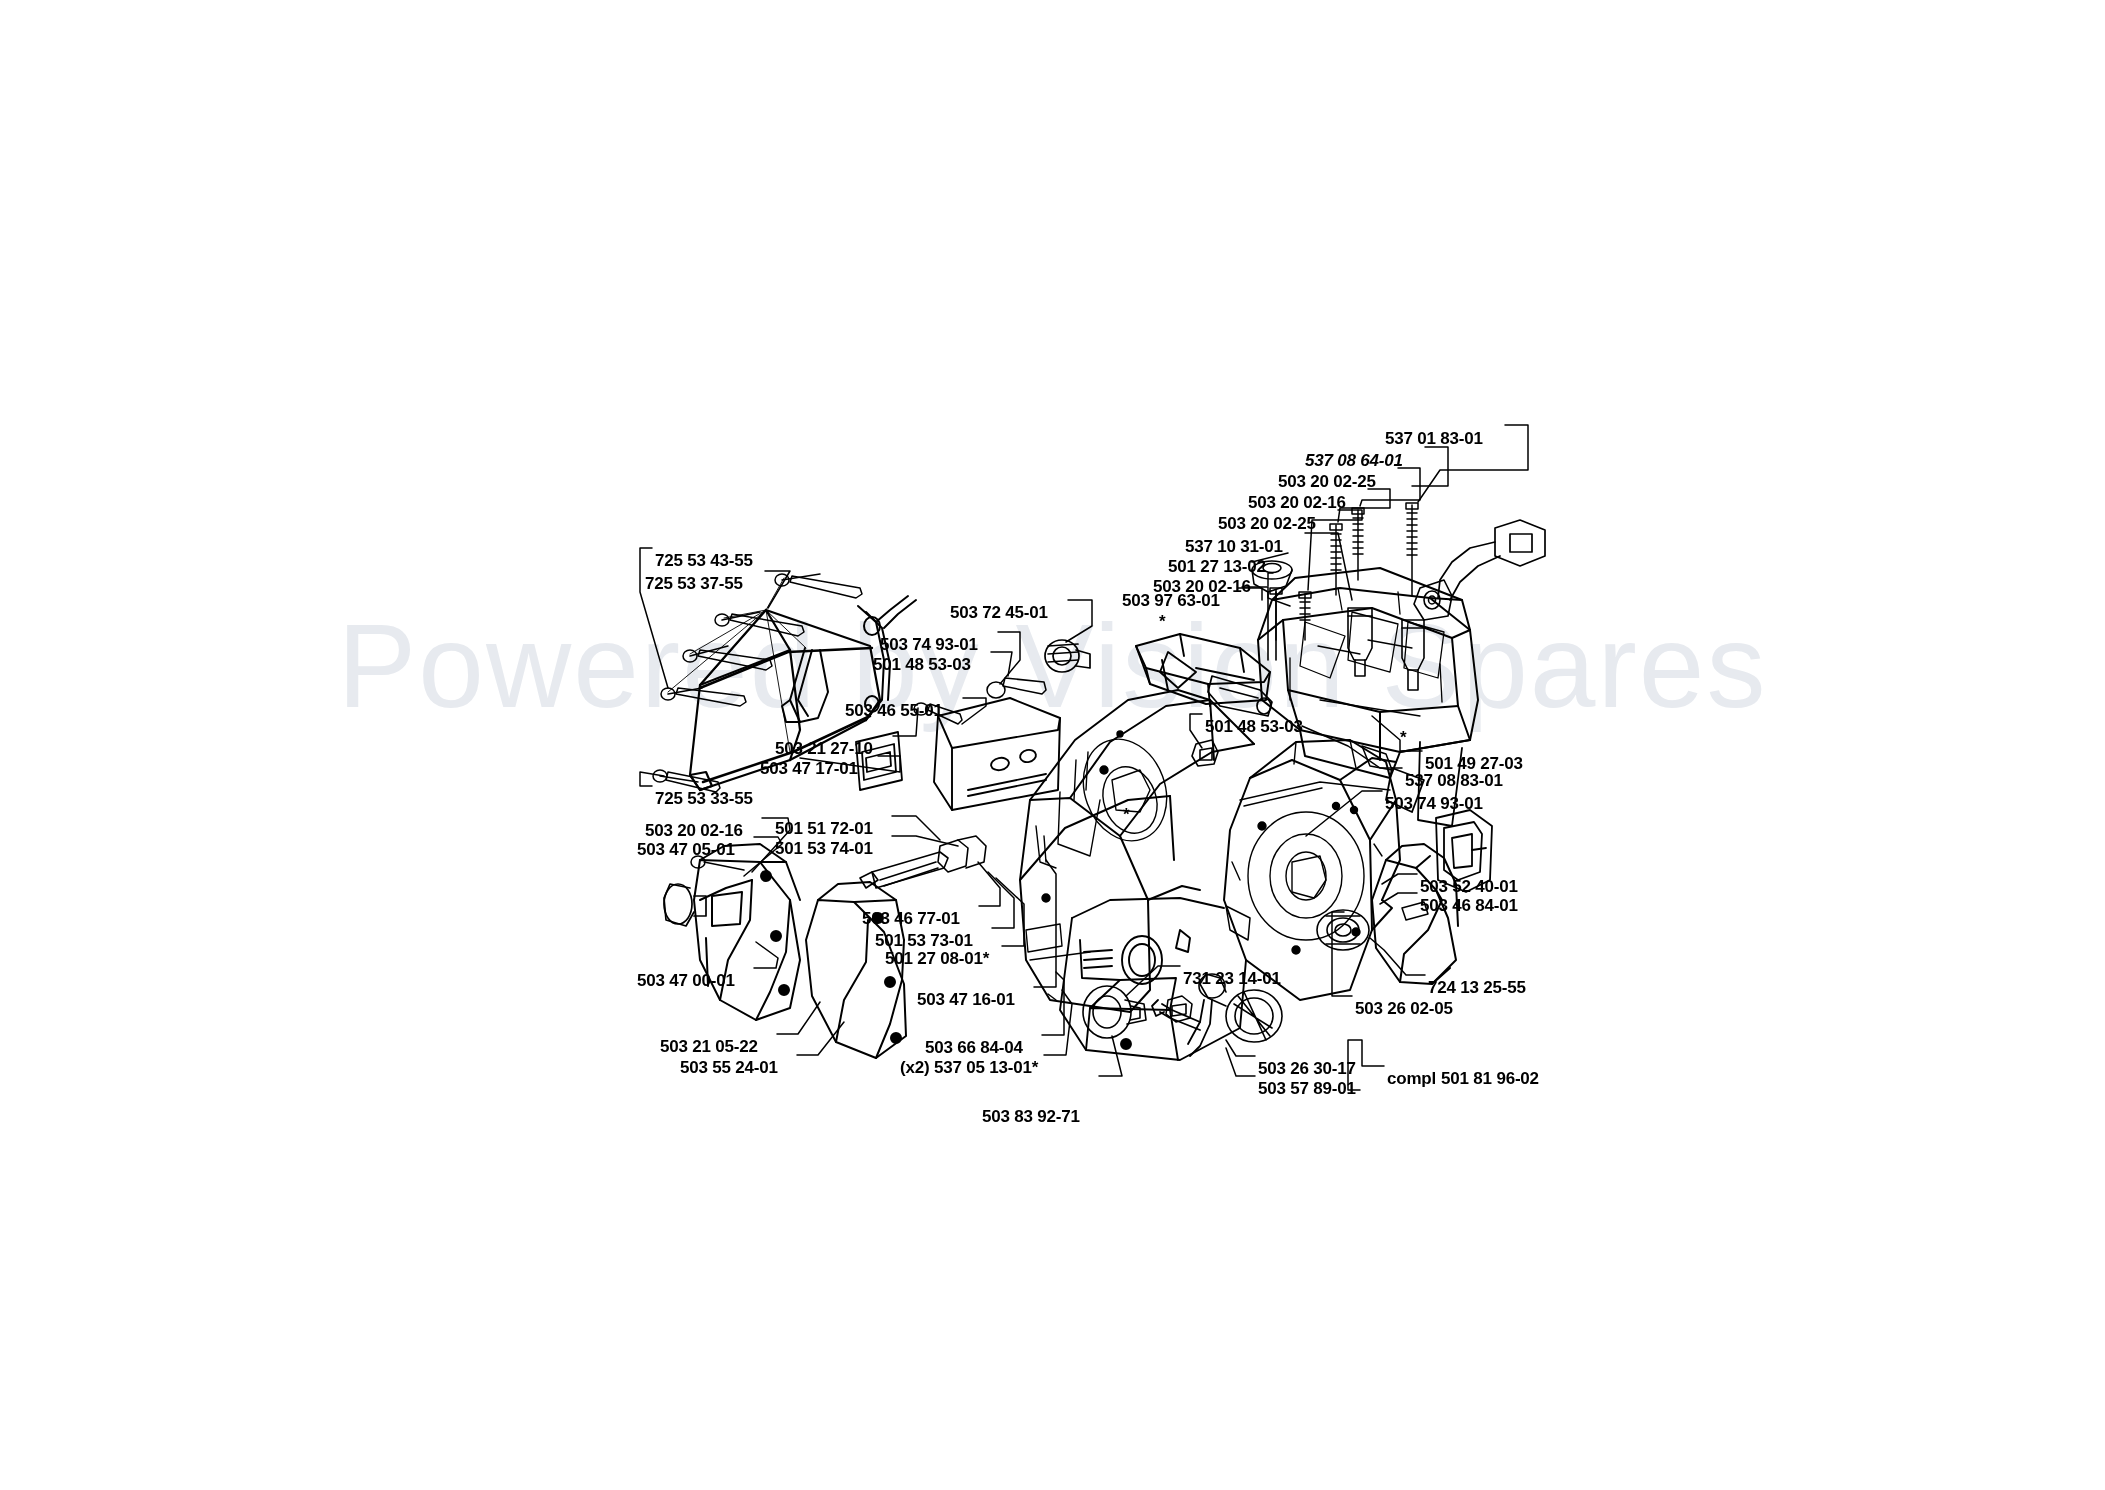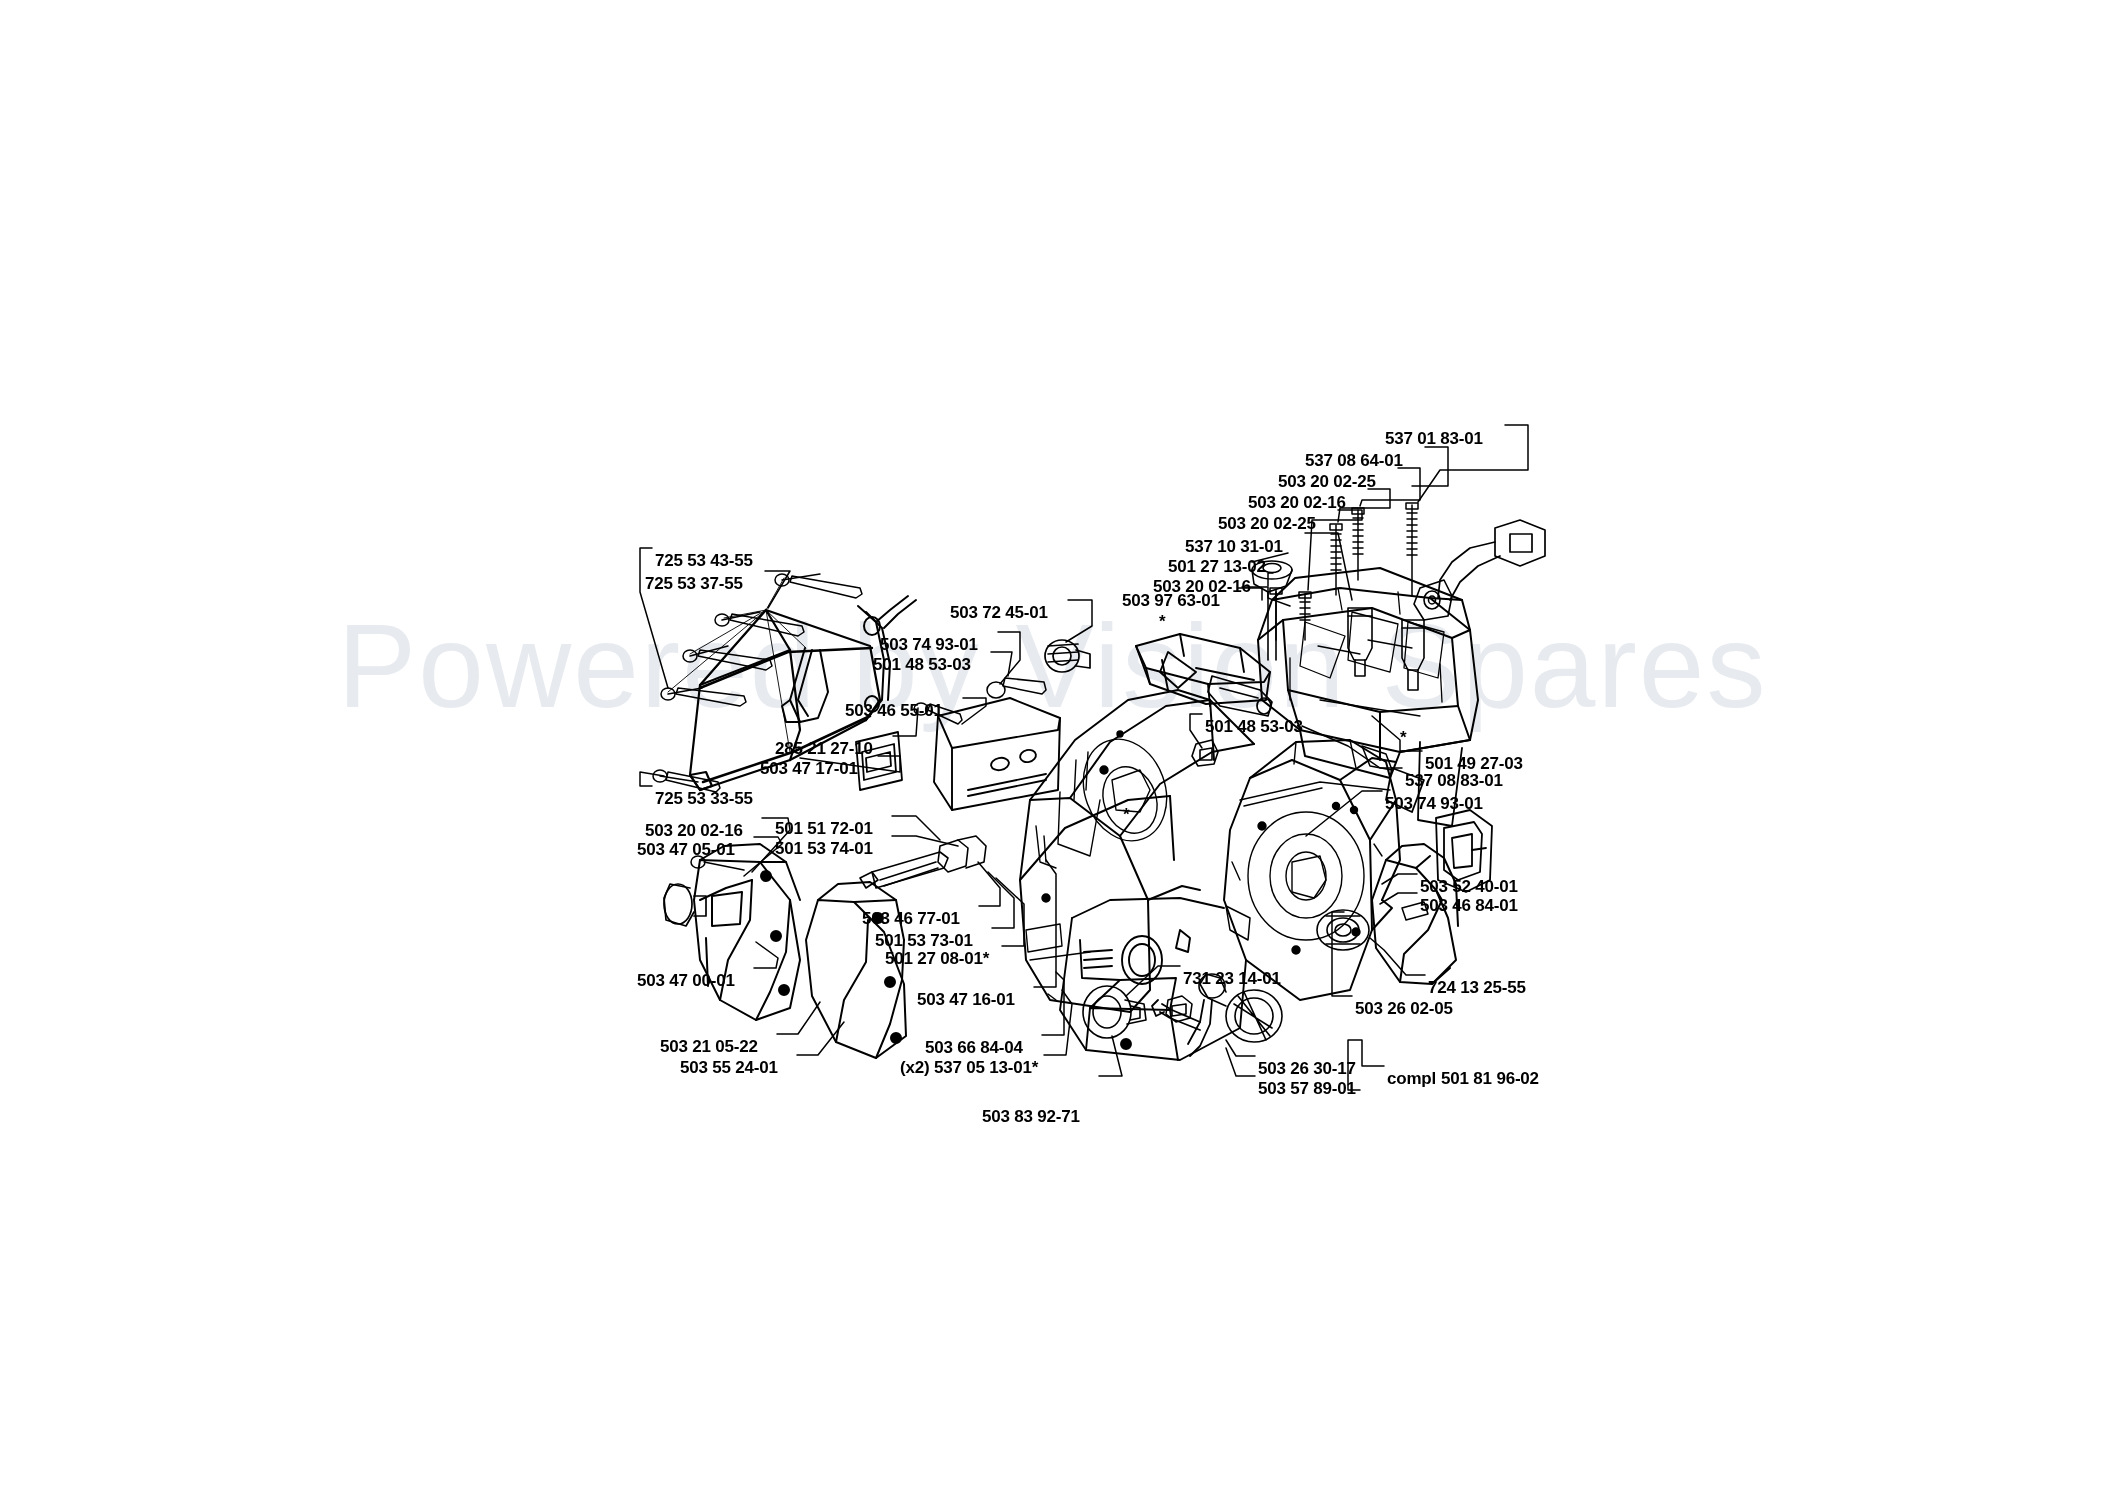--- a/index.html
+++ b/index.html
@@ -476,36 +476,36 @@
         <path d="M1044 1055 L1066 1055 L1072 1004 L1062 990"></path>
         <path d="M1099 1076 L1122 1076 L1112 1036"></path>
         <path d="M1255 1056 L1236 1056 L1226 1040"></path>
         <path d="M1255 1076 L1236 1076 L1226 1048"></path>
         <path d="M1384 1066 L1362 1066 L1362 1040 L1348 1040 L1348 1090 L1360 1090"></path>
       </g>
     </g>
   </svg>
 
   <div class="lbl" style="left:1385px; top:430px;">537 01 83-01</div>
-  <div class="lbl" style="left:1305px; top:452px;">537 08 64-01</div>
+  <div class="lbl" style="left:1305px; top:452px;font-style:italic;">537 08 64-01</div>
   <div class="lbl" style="left:1278px; top:473px;">503 20 02-25</div>
   <div class="lbl" style="left:1248px; top:494px;">503 20 02-16</div>
   <div class="lbl" style="left:1218px; top:515px;">503 20 02-25</div>
   <div class="lbl" style="left:1185px; top:538px;">537 10 31-01</div>
   <div class="lbl" style="left:1168px; top:558px;">501 27 13-02</div>
   <div class="lbl" style="left:1153px; top:578px;">503 20 02-16</div>
   <div class="lbl" style="left:1122px; top:592px;">503 97 63-01</div>
 
   <div class="lbl" style="left:655px; top:552px;text-align:center;">725 53 43-55</div>
   <div class="lbl" style="left:645px; top:575px;">725 53 37-55</div>
   <div class="lbl" style="left:950px; top:604px;">503 72 45-01</div>
   <div class="lbl" style="left:880px; top:636px;">503 74 93-01</div>
   <div class="lbl" style="left:873px; top:656px;">501 48 53-03</div>
   <div class="lbl" style="left:845px; top:702px;">503 46 55-01</div>
-  <div class="lbl" style="left:775px; top:740px;">285 21 27-10</div>
+  <div class="lbl" style="left:775px; top:740px;">503 21 27-10</div>
   <div class="lbl" style="left:760px; top:760px;">503 47 17-01</div>
   <div class="lbl" style="left:655px; top:790px;">725 53 33-55</div>
 
   <div class="lbl" style="left:1205px; top:718px;">501 48 53-03</div>
   <div class="lbl" style="left:1425px; top:755px;">501 49 27-03</div>
   <div class="lbl" style="left:1405px; top:772px;">537 08 83-01</div>
   <div class="lbl" style="left:1385px; top:795px;">503 74 93-01</div>
 
   <div class="lbl" style="left:645px; top:822px;">503 20 02-16</div>
   <div class="lbl" style="left:637px; top:841px;">503 47 05-01</div>

